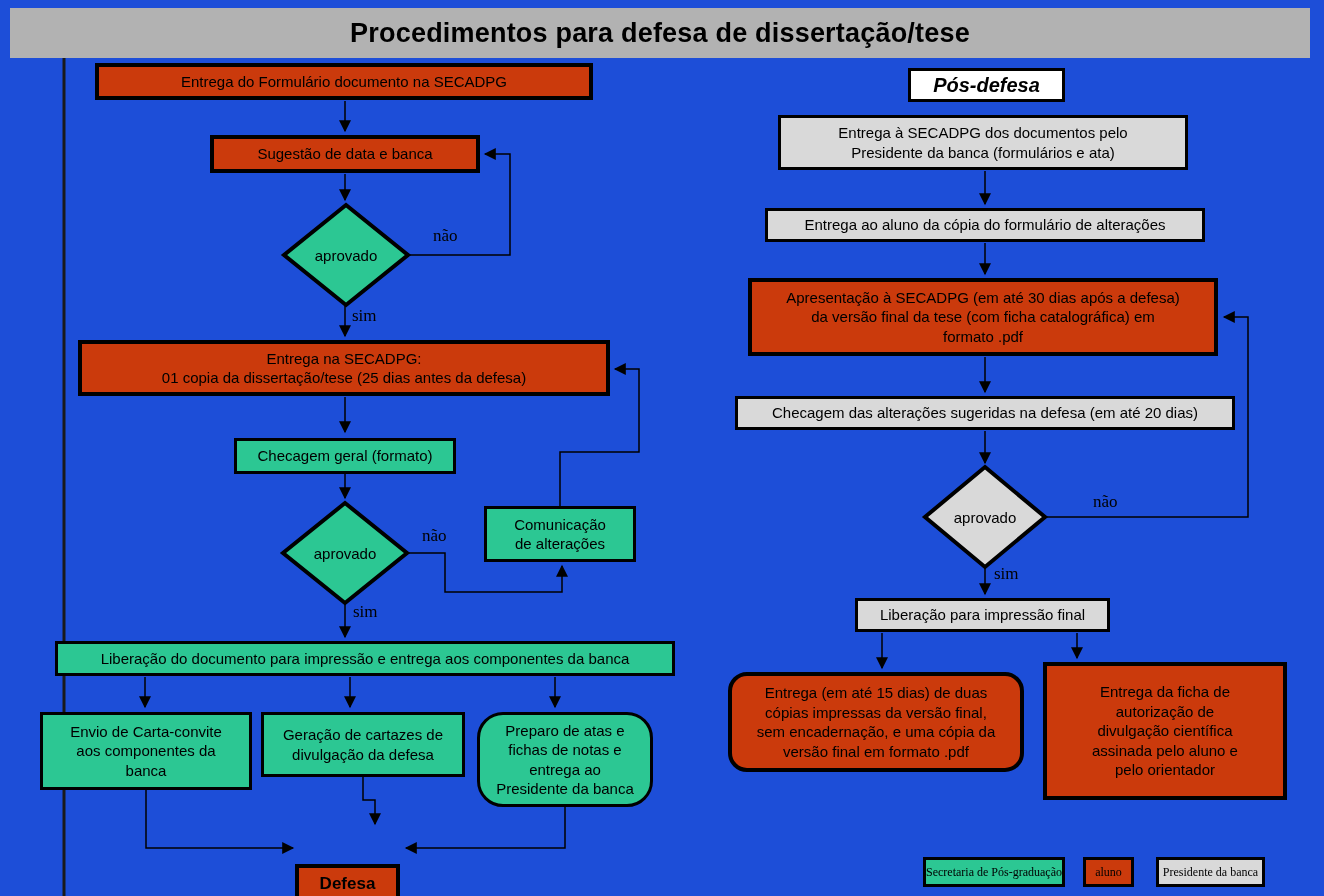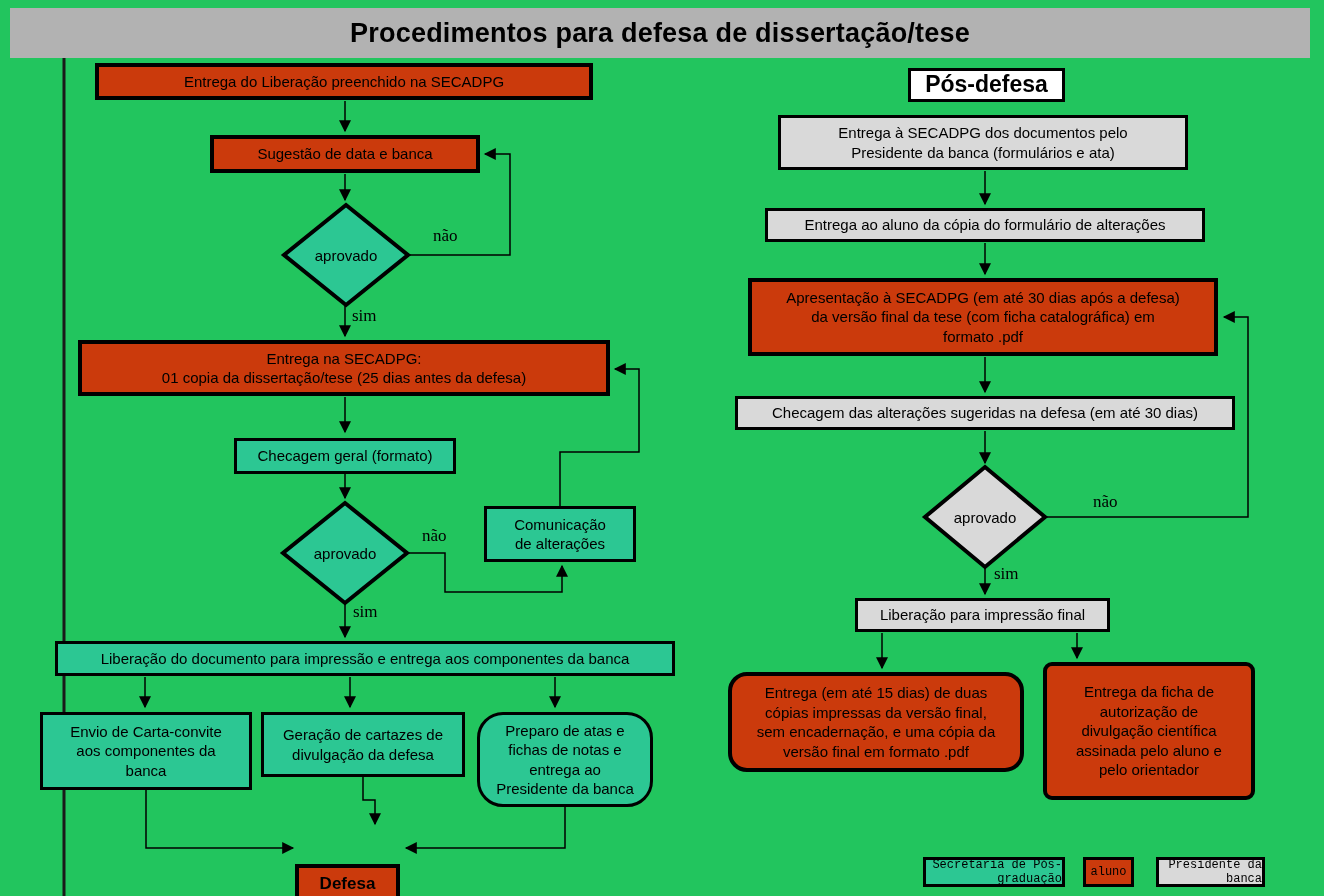--- a/index.html
+++ b/index.html
@@ -1,48 +1,48 @@
 <!DOCTYPE html>
 <html style="--secretaria-green: #2cc793; --aluno-red: #cb3a0c; --presidente-gray: #d9d9d9; --title-bar-gray: #b2b2b2;"><head>
 <meta charset="utf-8">
 <style>
   html,body{margin:0;padding:0;background:#fff;}
   #stage{
-    position:relative;width:1324px;height:896px;background:#22c55e;overflow:hidden;
+    position:relative;width:1324px;height:896px;background:#1d4ed8;overflow:hidden;
     font-family:"Liberation Sans",sans-serif;color:#000;
   }
   #connectors{position:absolute;left:0;top:0;z-index:0;}
   .title-bar{
     position:absolute;left:10px;top:8px;width:1300px;height:50px;
     background:var(--title-bar-gray,#b2b2b2);
     display:flex;align-items:center;justify-content:center;z-index:1;
   }
   .title-bar span{font-size:27px;font-weight:bold;letter-spacing:0.2px;}
   .node{
     position:absolute;z-index:1;box-sizing:border-box;
     display:flex;align-items:center;justify-content:center;text-align:center;
     white-space:pre-line;font-size:15px;line-height:1.3;
   }
   .red{background:var(--aluno-red,#cb3a0c);border:4px solid #000;}
   .green{background:var(--secretaria-green,#2cc793);border:3px solid #000;}
   .gray{background:var(--presidente-gray,#d9d9d9);border:3px solid #000;}
   .white{background:#ffffff;border:3px solid #000;}
   .bold{font-weight:bold;margin-top:36px;}
-  .heading{font-size:23px;font-weight:bold;}
+  .heading{font-size:20px;font-weight:bold;font-style:italic;}
   .decision-label{
     position:absolute;z-index:2;display:flex;align-items:center;justify-content:center;
     font-size:15px;
   }
   .edge-label{
     position:absolute;z-index:2;font-family:"Liberation Serif",serif;font-size:17px;
   }
   .legend-box{
     position:absolute;z-index:1;box-sizing:border-box;border:3px solid #000;
-    display:flex;align-items:center;justify-content:center;text-align:right;
-    font-family:Liberation Mono, monospace;font-size:12px;
+    display:flex;align-items:center;justify-content:center;text-align:center;
+    font-family:Liberation Serif, serif;font-size:12px;
   }
   polygon.green-d{fill:var(--secretaria-green,#2cc793);stroke:#000;stroke-width:4;}
   polygon.gray-d{fill:var(--presidente-gray,#d9d9d9);stroke:#000;stroke-width:4;}
   path.edge{fill:none;stroke:#000;stroke-width:1.5;}
 </style>
 </head>
 <body>
 
 <div id="stage">
 
@@ -82,21 +82,21 @@
 
     <polygon class="green-d" points="346,205 408,255 346,305 284,255"></polygon>
     <polygon class="green-d" points="345,503 407,553 345,603 283,553"></polygon>
     <polygon class="gray-d" points="985,467 1045,517 985,567 925,517"></polygon>
   </svg>
 
   <div class="title-bar">
     <span>Procedimentos para defesa de dissertação/tese</span>
   </div>
 
-  <div class="node red" style="left:95px;top:63px;width:498px;height:37px;">Entrega do Liberação preenchido na SECADPG</div>
+  <div class="node red" style="left:95px;top:63px;width:498px;height:37px;">Entrega do Formulário documento na SECADPG</div>
   <div class="node red" style="left:210px;top:135px;width:270px;height:38px;">Sugestão de data e banca</div>
   <div class="decision-label" style="left:284px;top:205px;width:124px;height:100px;">aprovado</div>
   <div class="node red" style="left:78px;top:340px;width:532px;height:56px;">Entrega na SECADPG:
 01 copia da dissertação/tese (25 dias antes da defesa)</div>
   <div class="node green" style="left:234px;top:438px;width:222px;height:36px;">Checagem geral (formato)</div>
   <div class="decision-label" style="left:283px;top:503px;width:124px;height:100px;">aprovado</div>
   <div class="node green" style="left:484px;top:506px;width:152px;height:56px;">Comunicação
 de alterações</div>
   <div class="node green" style="left:35px;top:641px;width:620px;height:35px;margin-left:20px;">Liberação do documento para impressão e entrega aos componentes da banca</div>
   <div class="node green" style="left:40px;top:712px;width:212px;height:78px;">Envio de Carta-convite
@@ -110,28 +110,28 @@
 Presidente da banca</div>
   <div class="node red bold" style="left:295px;top:828px;width:105px;height:40px;font-size:17px;">Defesa</div>
 
   <div class="node white heading" style="left:908px;top:68px;width:157px;height:34px;">Pós-defesa</div>
   <div class="node gray" style="left:778px;top:115px;width:410px;height:55px;">Entrega à SECADPG dos documentos pelo
 Presidente da banca (formulários e ata)</div>
   <div class="node gray" style="left:765px;top:208px;width:440px;height:34px;">Entrega ao aluno da cópia do formulário de alterações</div>
   <div class="node red" style="left:748px;top:278px;width:470px;height:78px;">Apresentação à SECADPG (em até 30 dias após a defesa)
 da versão final da tese (com ficha catalográfica) em
 formato .pdf</div>
-  <div class="node gray" style="left:735px;top:396px;width:500px;height:34px;">Checagem das alterações sugeridas na defesa (em até 30 dias)</div>
+  <div class="node gray" style="left:735px;top:396px;width:500px;height:34px;">Checagem das alterações sugeridas na defesa (em até 20 dias)</div>
   <div class="decision-label" style="left:925px;top:467px;width:120px;height:100px;">aprovado</div>
   <div class="node gray" style="left:855px;top:598px;width:255px;height:34px;">Liberação para impressão final</div>
   <div class="node red" style="left:728px;top:672px;width:296px;height:100px;border-radius:19px;">Entrega (em até 15 dias) de duas
 cópias impressas da versão final,
 sem encadernação, e uma cópia da
 versão final em formato .pdf</div>
-  <div class="node red" style="left:1043px;top:662px;width:212px;height:138px;border-radius:9px;">Entrega da ficha de
+  <div class="node red" style="left:1043px;top:662px;width:244px;height:138px;">Entrega da ficha de
 autorização de
 divulgação científica
 assinada pelo aluno e
 pelo orientador</div>
 
   <div class="edge-label" style="left:433px;top:226px;">não</div>
   <div class="edge-label" style="left:352px;top:306px;">sim</div>
   <div class="edge-label" style="left:422px;top:526px;">não</div>
   <div class="edge-label" style="left:353px;top:602px;">sim</div>
   <div class="edge-label" style="left:1093px;top:492px;">não</div>

